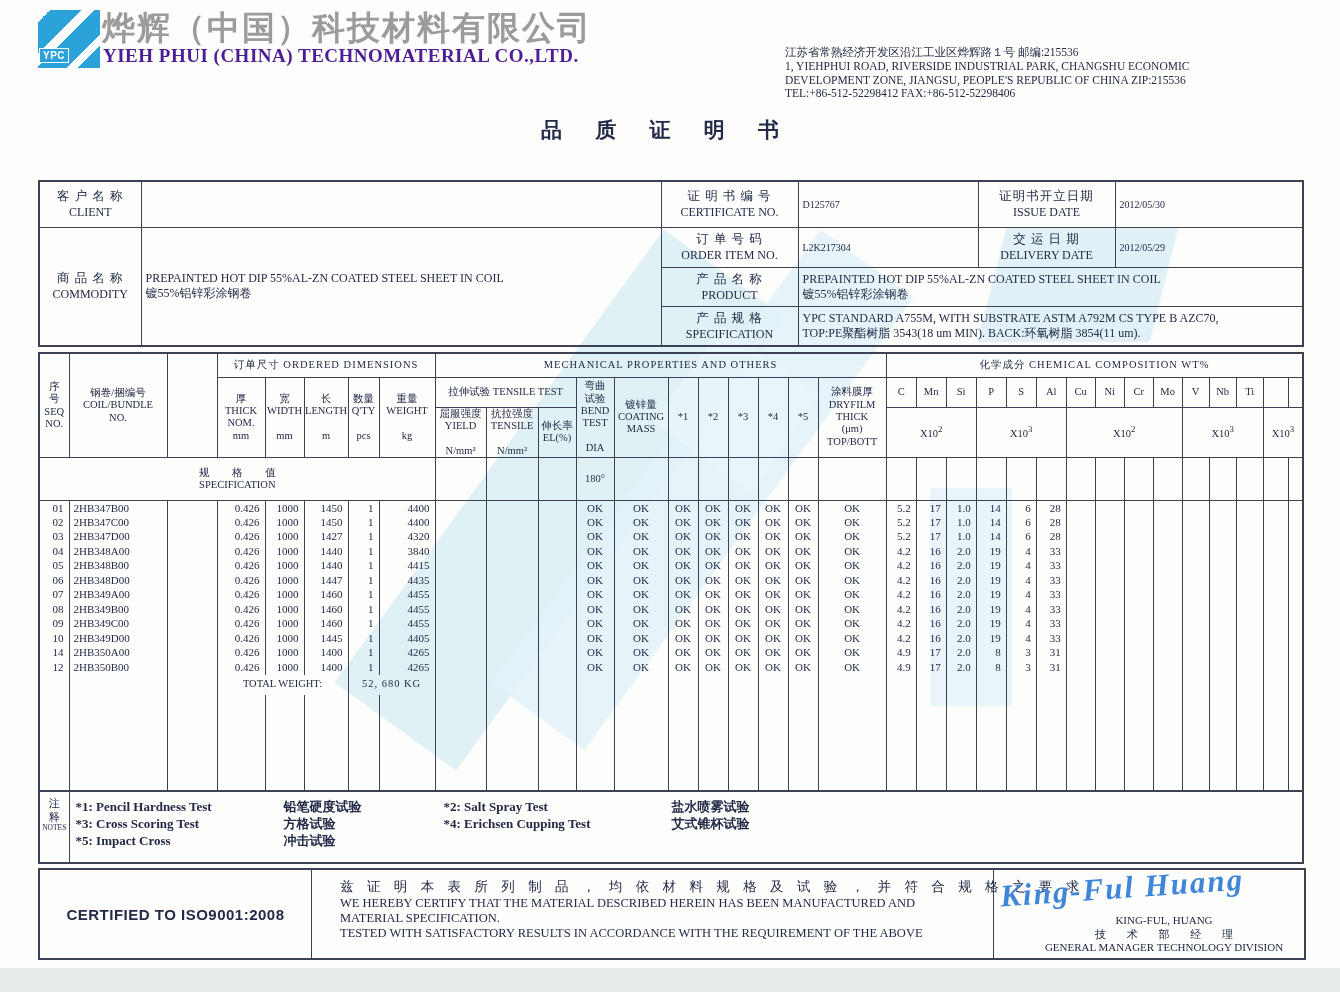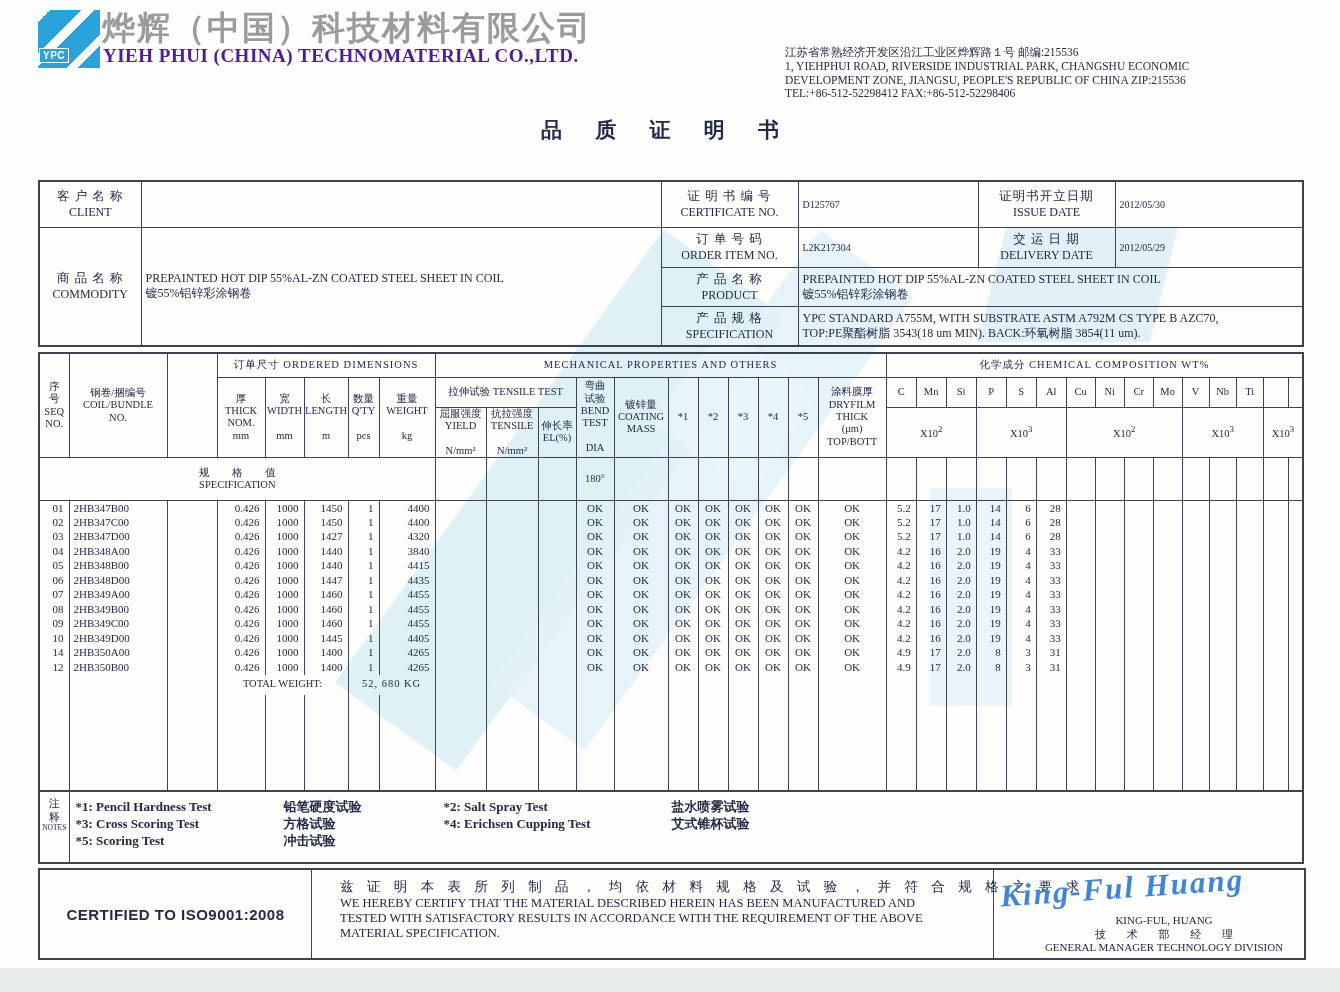--- a/index.html
+++ b/index.html
@@ -848,37 +848,37 @@
       <td colspan="33">
         <div class="notes-grid">
           <span>*1: Pencil Hardness Test</span>
           <span>铅笔硬度试验</span>
           <span>*2: Salt Spray Test</span>
           <span>盐水喷雾试验</span>
           <span>*3: Cross Scoring Test</span>
           <span>方格试验</span>
           <span>*4: Erichsen Cupping Test</span>
           <span>艾式锥杯试验</span>
-          <span>*5: Scoring Test</span>
+          <span>*5: Impact Cross</span>
           <span>冲击试验</span>
           <span></span>
             <span></span>
         </div>
       </td>
     </tr>
   </tbody>
 </table>
 
 <div class="layer footbox">
   <div class="iso-cell">CERTIFIED TO ISO9001:2008</div>
   <div class="stmt-cell">
     <div class="stmt-cn">兹 证 明 本 表 所 列 制 品 ， 均 依 材 料 规 格 及 试 验 ， 并 符 合 规 格 之 要 求</div>
     <div class="stmt-en">WE HEREBY CERTIFY THAT THE MATERIAL  DESCRIBED  HEREIN  HAS BEEN  MANUFACTURED  AND</div>
+    <div class="stmt-en">MATERIAL SPECIFICATION.</div>
     <div class="stmt-en">TESTED WITH SATISFACTORY RESULTS IN ACCORDANCE WITH THE REQUIREMENT  OF  THE  ABOVE</div>
-    <div class="stmt-en">MATERIAL SPECIFICATION.</div>
   </div>
   <div>
     <div class="sig-script">King-Ful Huang</div>
     <div class="sig-block">
       <div>KING-FUL, HUANG</div>
       <div class="sig-title-cn">技 术 部 经 理</div>
       <div>GENERAL MANAGER TECHNOLOGY DIVISION</div>
     </div>
   </div>
 </div>

